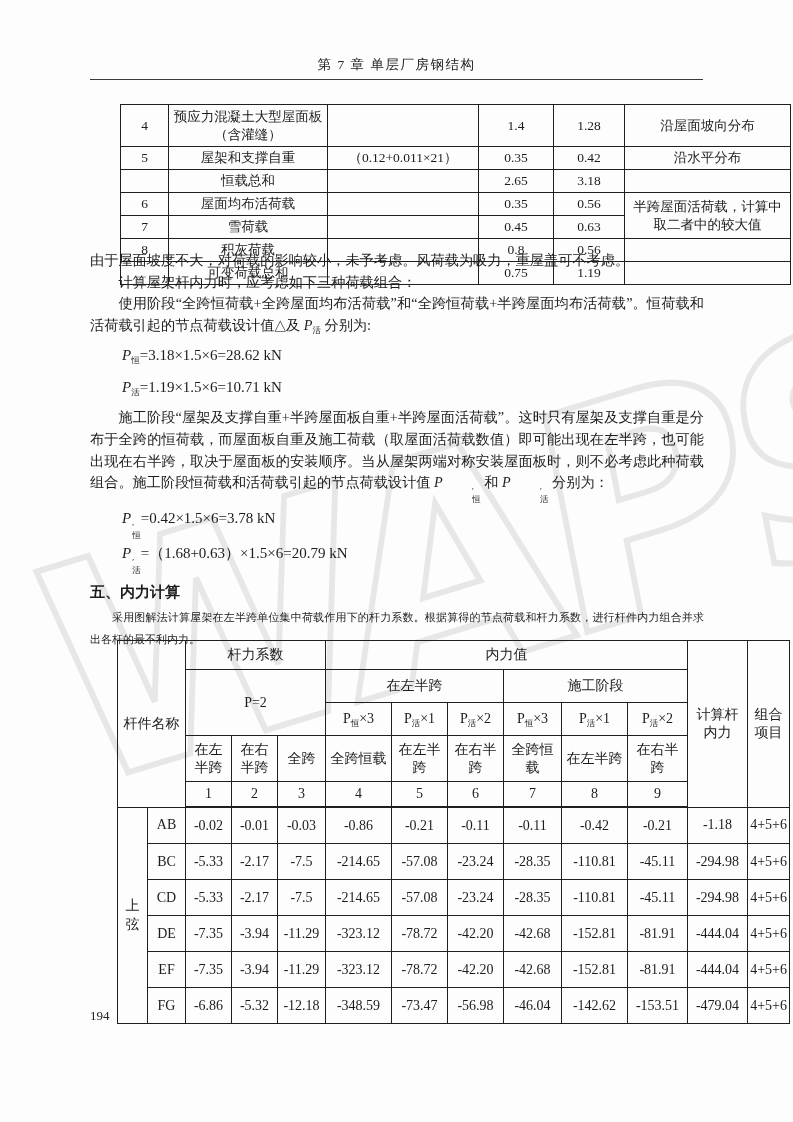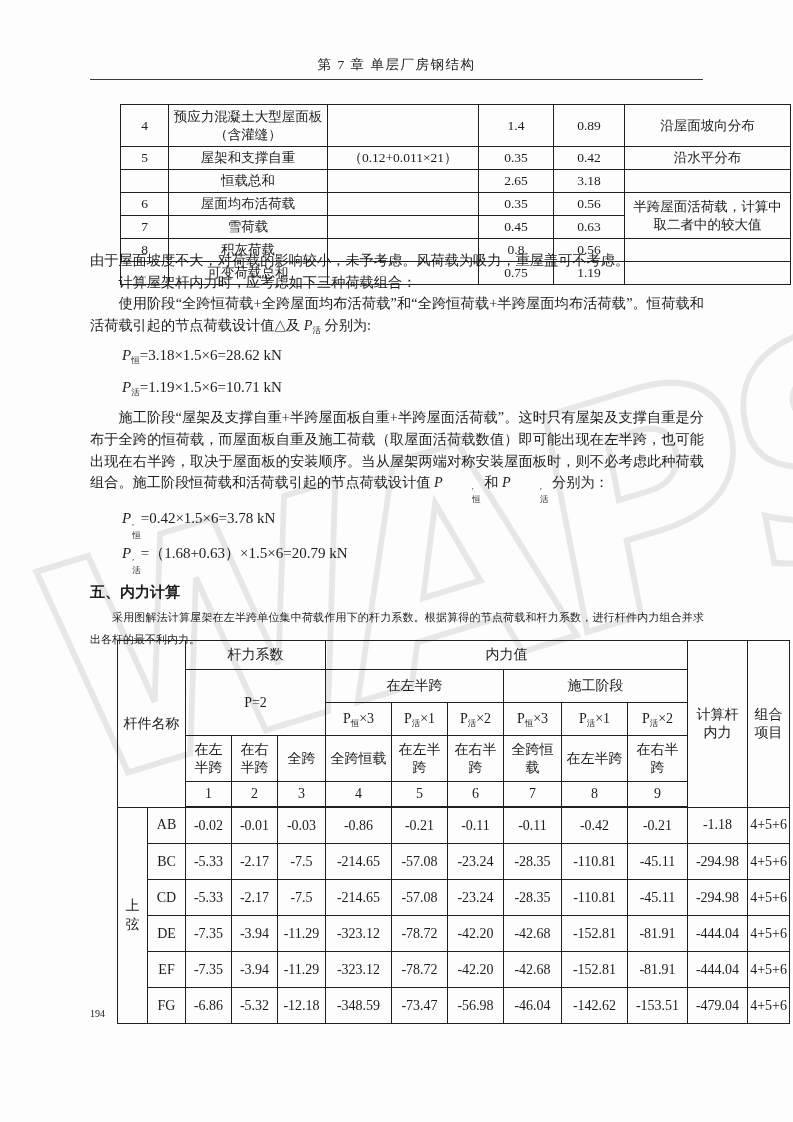--- a/index.html
+++ b/index.html
@@ -56,21 +56,21 @@
   .force-table td{padding:1px 2px;}
   .ft-rA td{height:26px;}
   .ft-rB td{height:30px;}
   .ft-rC td{height:30px;}
   .ft-rD td{height:43px;}
   .ft-rE td{height:22px;border-bottom-width:2px;}
   .ft-data td{height:33px;}
   .vert-label{line-height:19px;padding:0;}
   .ft-p sub{font-size:8.5px;vertical-align:-3px;}
 
-  .page-number{position:absolute;top:1008px;left:90px;font-size:10px;color:#222;}
+  .page-number{position:absolute;top:1008px;left:90px;font-size:13px;color:#222;}
 </style>
 </head>
 <body>
 
 <div class="page">
 
   <div class="watermark">WAPS</div>
 
   <div class="content">
 
@@ -85,21 +85,21 @@
         <col style="width:75px">
           <col style="width:71px">
           <col style="width:166px">
       </colgroup>
       <tbody>
           <tr class="tall">
         <td>4</td>
         <td>预应力混凝土大型屋面板（含灌缝）</td>
         <td></td>
         <td>1.4</td>
-        <td>0.89</td>
+        <td>1.28</td>
         <td>沿屋面坡向分布</td>
       </tr>
       <tr>
         <td>5</td>
         <td>屋架和支撑自重</td>
         <td>（0.12+0.011×21）</td>
         <td>0.35</td>
         <td>0.42</td>
         <td>沿水平分布</td>
       </tr>

